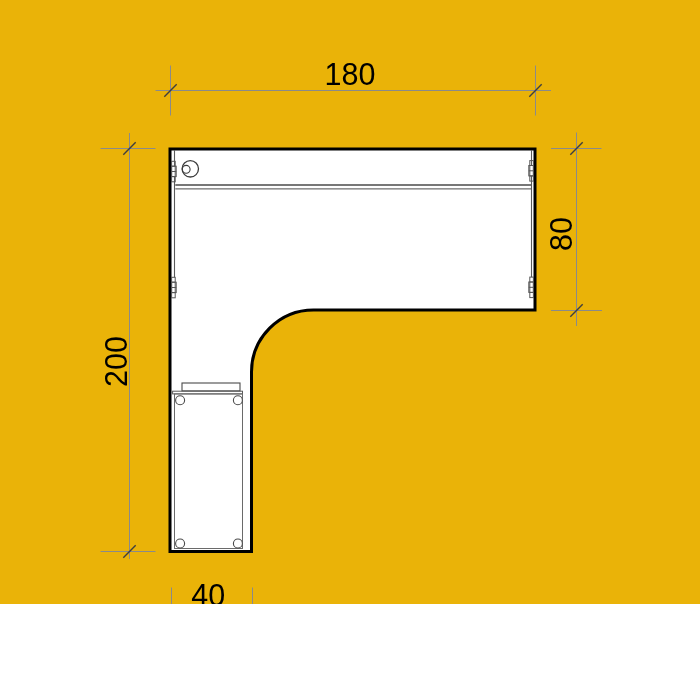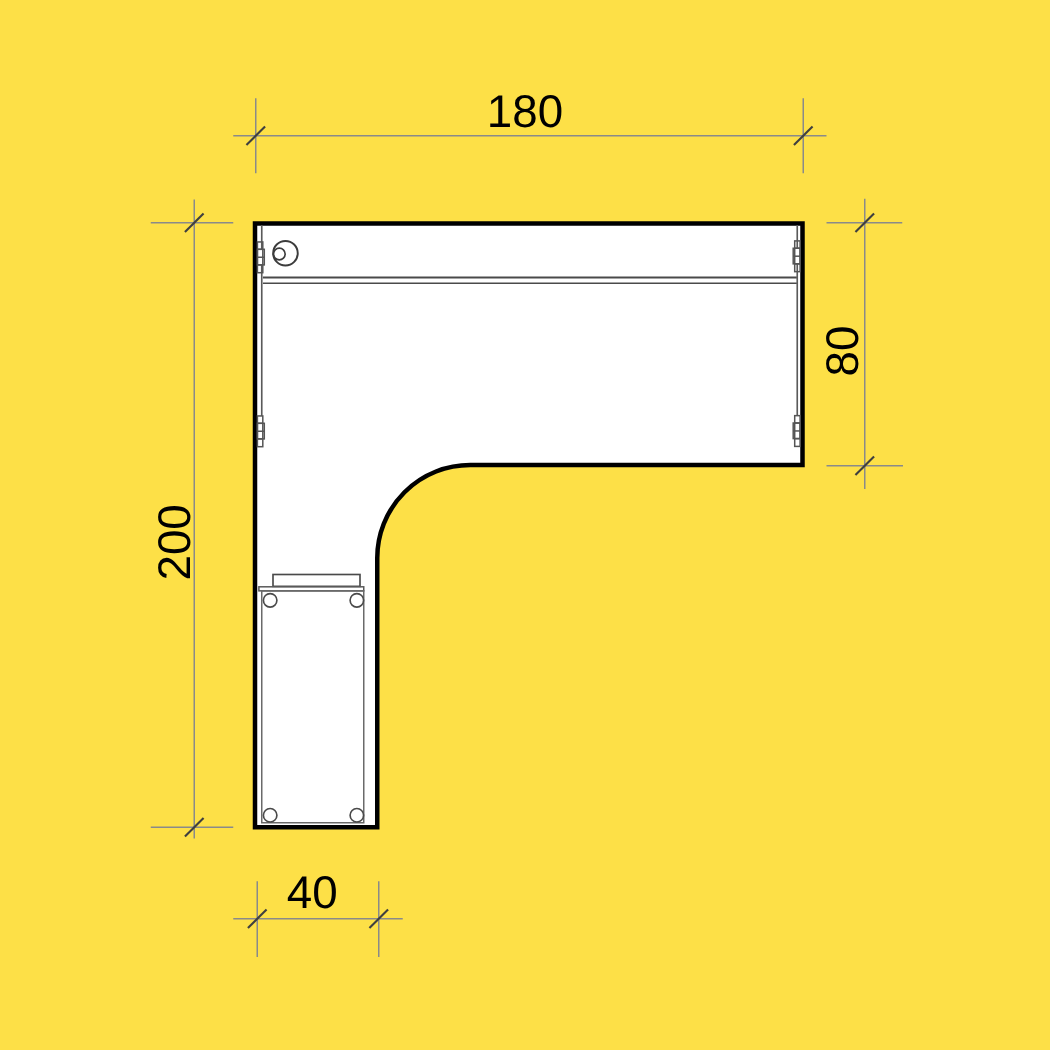--- a/index.html
+++ b/index.html
@@ -1,16 +1,16 @@
 <!DOCTYPE html>
 <html><head>
 <meta charset="utf-8">
 <style>
   html,body{margin:0;padding:0;background:#ffffff;}
-  .page{width:700px;height:700px;position:relative;background:#fde047;overflow:hidden;}
+  .page{width:700px;height:604px;position:relative;background:#eab308;overflow:hidden;}
   svg{position:absolute;left:0;top:0;}
   text{font-family:"Liberation Sans", sans-serif;fill:#000000;}
 </style>
 </head>
 <body>
 <div class="page">
 <svg width="700" height="700" viewBox="0 0 700 700">
 
   <path d="M 170 149 L 535 149 L 535 310 L 313.5 310 A 62 62 0 0 0 251.5 372 L 251.5 551.5 L 170 551.5 Z" fill="#ffffff" stroke="#000000" stroke-width="3" stroke-linejoin="miter"></path>
 

